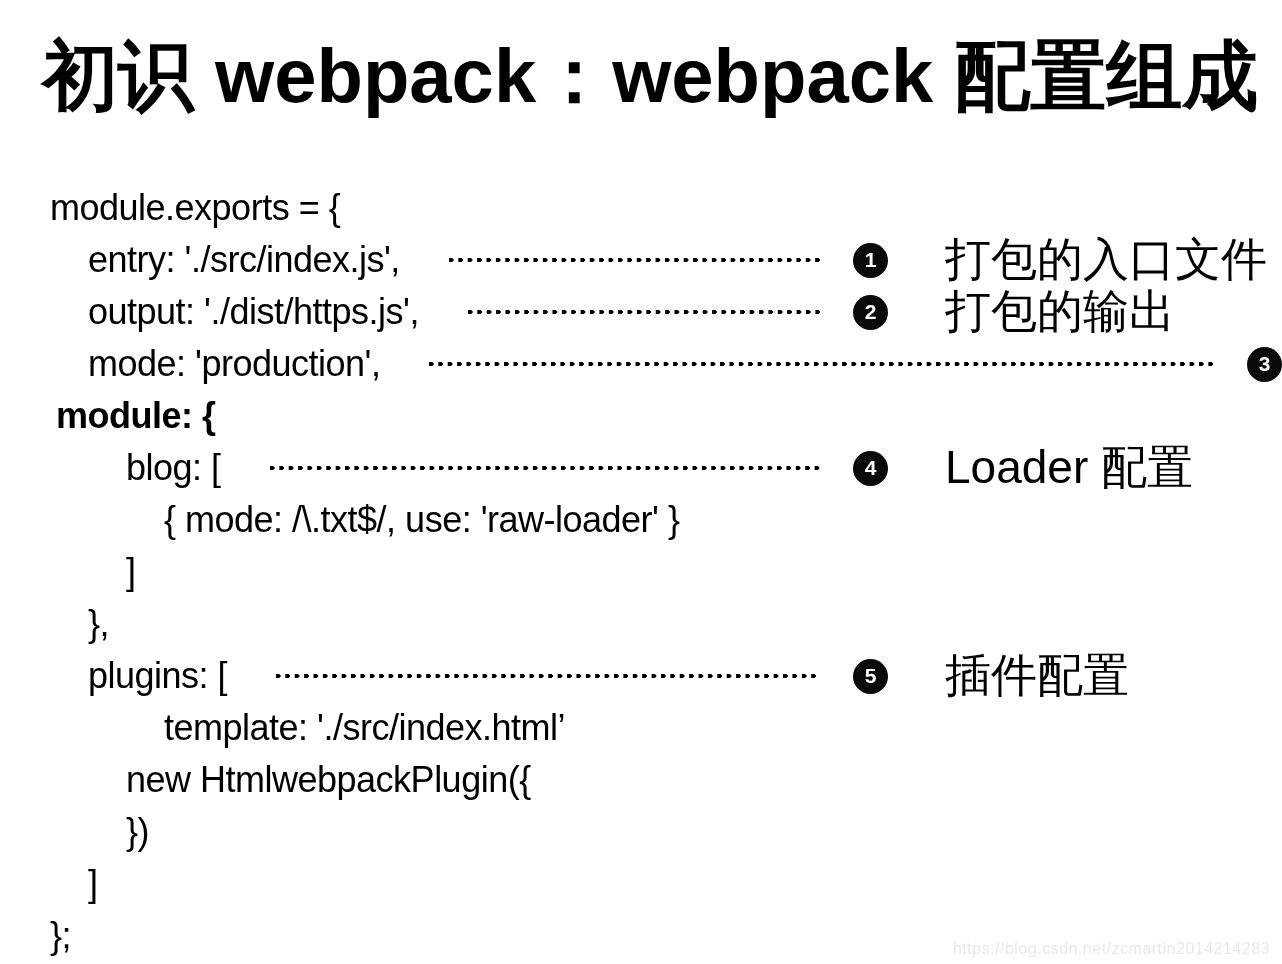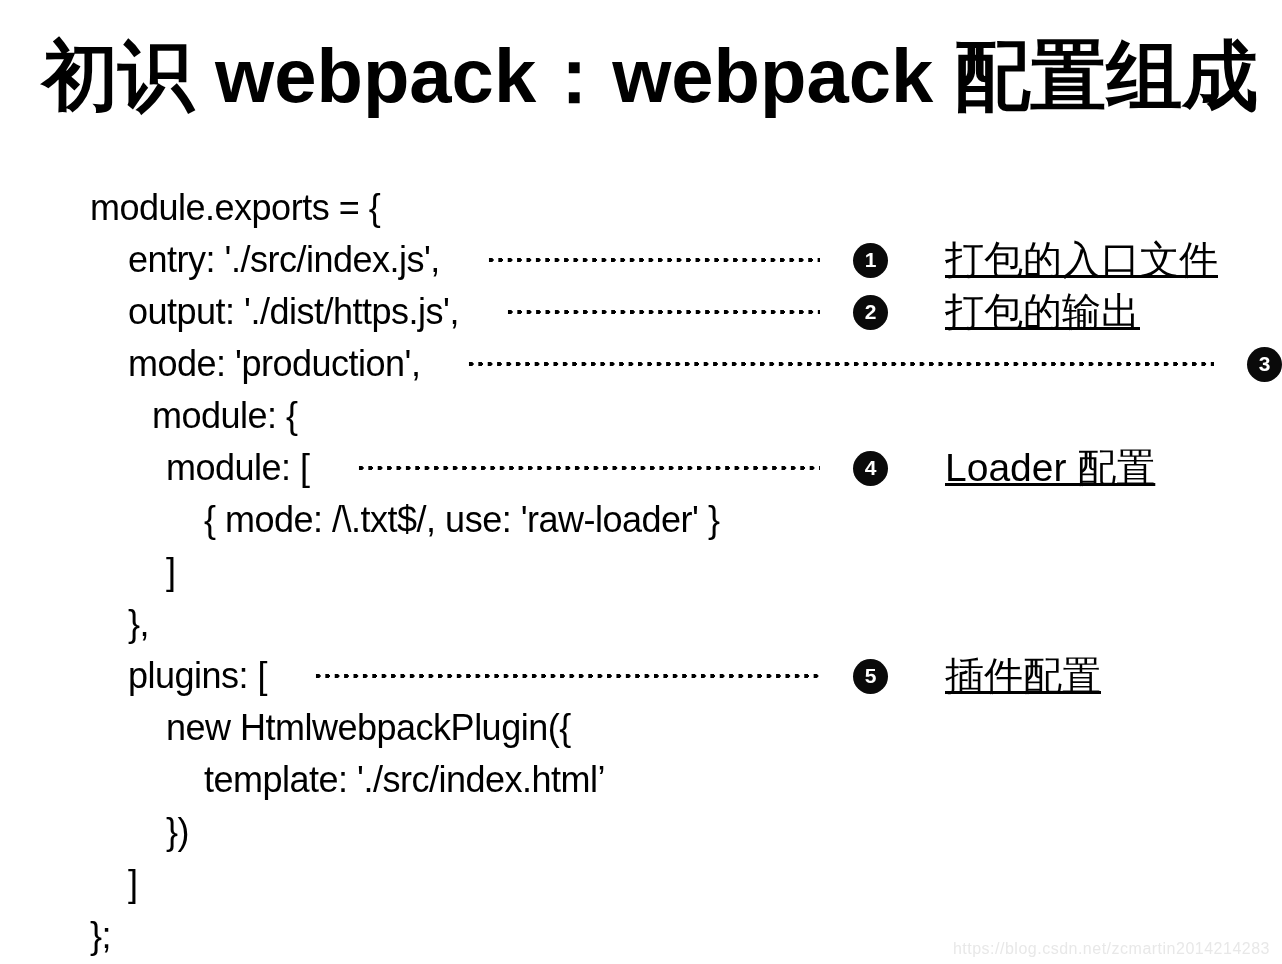--- a/index.html
+++ b/index.html
@@ -24,21 +24,20 @@
     font-weight: 600;
     line-height: 96px;
     white-space: nowrap;
     letter-spacing: 0px;
   }
   .code-block {
     position: absolute;
     top: 182px;
     left: 0;
     right: 0;
-    margin-left: 40px;
   }
   .row {
     height: 52px;
     display: flex;
     align-items: center;
   }
   .code-text {
     white-space: pre;
     font-size: 36px;
     line-height: 52px;
@@ -64,23 +63,22 @@
     font-size: 21px;
     font-weight: bold;
     display: flex;
     align-items: center;
     justify-content: center;
   }
   .annot {
     flex: 0 0 394px;
     box-sizing: border-box;
     padding-left: 57px;
-    font-size: 39px;
+    font-size: 46px;
     white-space: nowrap;
-    text-decoration: underline;
   }
   .watermark {
     position: absolute;
     right: 12px;
     bottom: 6px;
     font-size: 16px;
     color: var(--c-watermark_text, #e8e8e8);
     letter-spacing: 0.5px;
   }
 </style>
@@ -104,48 +102,48 @@
       <div class="leader"></div>
       <div class="marker">2</div>
       <div class="annot">打包的输出</div>
     </div>
     <div class="row">
       <span class="code-text" style="padding-left: 88px; text-align: right;">mode: 'production',</span>
       <div class="leader"></div>
       <div class="marker">3</div>
     </div>
     <div class="row">
-      <span class="code-text" style="padding-left: 112px;">module: {</span>
+      <span class="code-text" style="padding-left: 56px; font-weight: bold;">module: {</span>
     </div>
     <div class="row">
-      <span class="code-text" style="padding-left: 126px;">module: [</span>
+      <span class="code-text" style="padding-left: 126px;">blog: [</span>
       <div class="leader"></div>
       <div class="marker">4</div>
       <div class="annot">Loader 配置</div>
     </div>
     <div class="row">
       <span class="code-text" style="padding-left: 164px;">{ mode: /\.txt$/, use: 'raw-loader' }</span>
     </div>
     <div class="row">
       <span class="code-text" style="padding-left: 126px;">]</span>
     </div>
     <div class="row">
       <span class="code-text" style="padding-left: 88px;">},</span>
     </div>
     <div class="row">
       <span class="code-text" style="padding-left: 88px;">plugins: [</span>
       <div class="leader"></div>
       <div class="marker">5</div>
       <div class="annot">插件配置</div>
     </div>
     <div class="row">
-      <span class="code-text" style="padding-left: 126px;">new HtmlwebpackPlugin({</span>
+      <span class="code-text" style="padding-left: 164px;">template: './src/index.html’</span>
     </div>
     <div class="row">
-      <span class="code-text" style="padding-left: 164px;">template: './src/index.html’</span>
+      <span class="code-text" style="padding-left: 126px;">new HtmlwebpackPlugin({</span>
     </div>
     <div class="row">
       <span class="code-text" style="padding-left: 126px;">})</span>
     </div>
     <div class="row">
       <span class="code-text" style="padding-left: 88px;">]</span>
     </div>
     <div class="row">
       <span class="code-text" style="padding-left: 50px;">};</span>
     </div>

